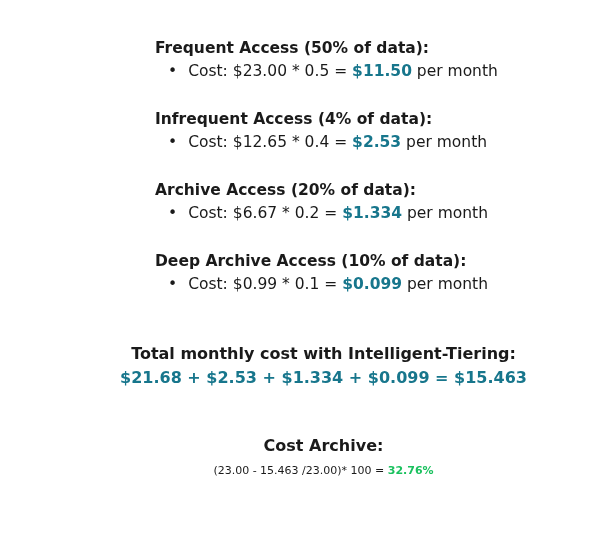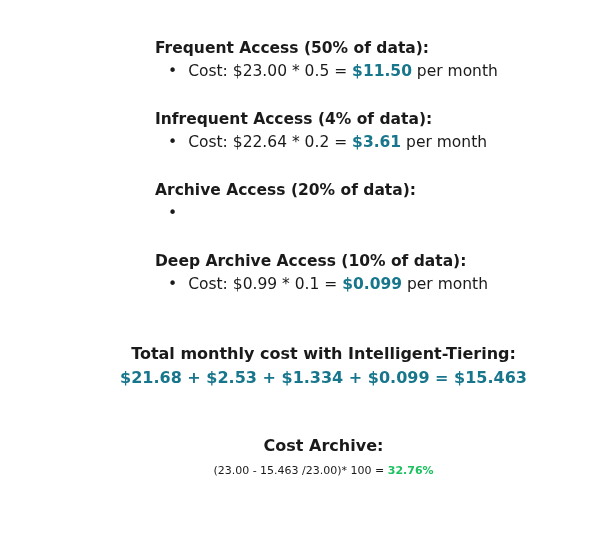--- a/index.html
+++ b/index.html
@@ -110,28 +110,29 @@
       <div class="cost-line">
         <span class="bullet-dot"></span>
         <span><span class="cost-prefix">Cost: $23.00 * 0.5 = </span><span class="cost-value">$11.50</span><span class="cost-suffix"> per month</span></span>
       </div>
     </div>
 
     <div class="tier-section">
       <div class="tier-heading">Infrequent Access (4% of data):</div>
       <div class="cost-line">
         <span class="bullet-dot"></span>
-        <span><span class="cost-prefix">Cost: $22.64 * 0.2 = </span><span class="cost-value">$3.61</span><span class="cost-suffix"> per month</span></span>
+        <span><span class="cost-prefix">Cost: $12.65 * 0.4 = </span><span class="cost-value">$2.53</span><span class="cost-suffix"> per month</span></span>
       </div>
     </div>
 
     <div class="tier-section">
       <div class="tier-heading">Archive Access (20% of data):</div>
       <div class="cost-line">
         <span class="bullet-dot"></span>
+        <span><span class="cost-prefix">Cost: $6.67 * 0.2 = </span><span class="cost-value">$1.334</span><span class="cost-suffix"> per month</span></span>
       </div>
     </div>
 
     <div class="tier-section">
       <div class="tier-heading">Deep Archive Access (10% of data):</div>
       <div class="cost-line">
         <span class="bullet-dot"></span>
         <span><span class="cost-prefix">Cost: $0.99 * 0.1 = </span><span class="cost-value">$0.099</span><span class="cost-suffix"> per month</span></span>
       </div>
     </div>

